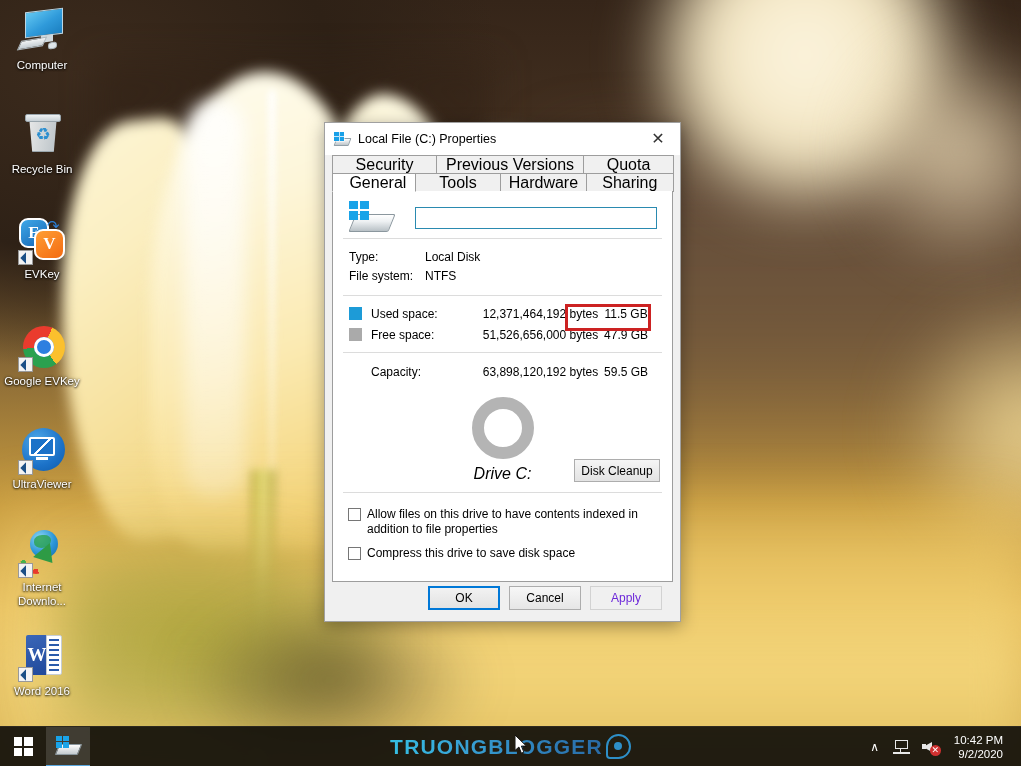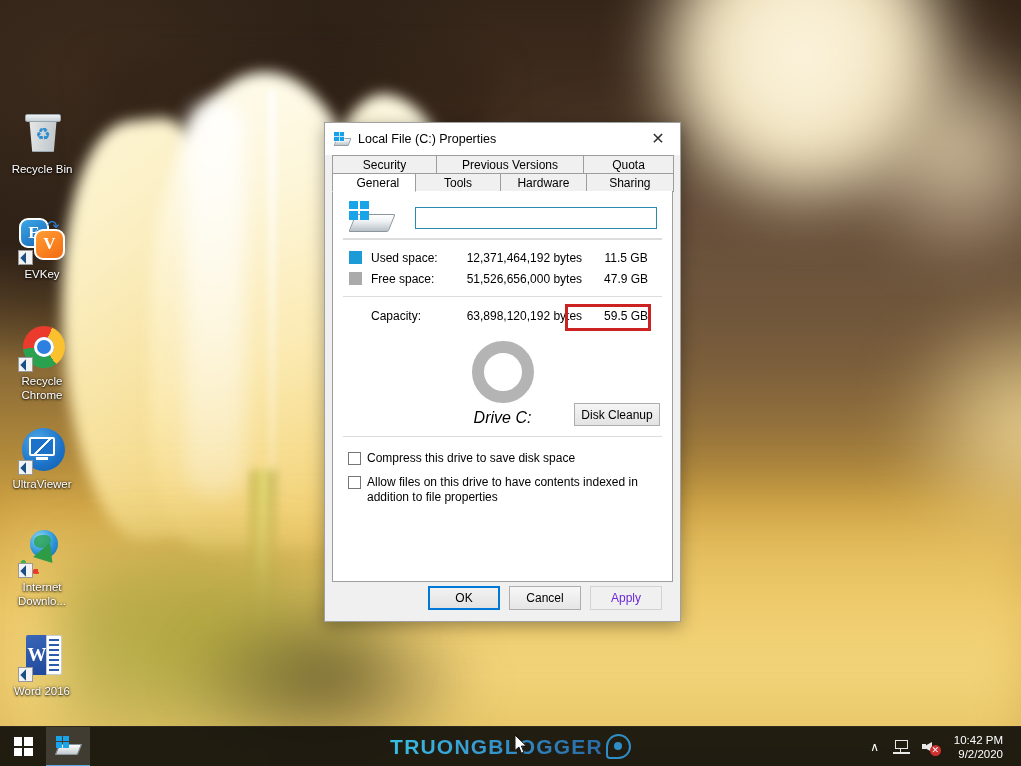--- a/index.html
+++ b/index.html
@@ -366,21 +366,21 @@
     color: #333; font-size: 16px; line-height: 1;
     cursor: default;
   }
 
   
   #tab-strip { padding: 0 7px; background: #f0f0f0; }
   .tab-row { display: flex; height: 19px; }
   .tab {
     border: 1px solid #9d9d9d;
     background: #f0f0f0;
-    font-size: 12px;
+    font-size: 16px;
     display: flex; align-items: center; justify-content: center;
     cursor: default;
     margin-right: -1px;
     font-family: "Liberation Sans", sans-serif;
     color: #000;
   }
   .tab.active {
     background: #fff;
     border-bottom: 1px solid #fff;
     position: relative; z-index: 3; padding-left: 8px;
@@ -429,21 +429,21 @@
   .hr { height: 1px; background: #dcdcdc; margin: 0 -2px; }
 
   .kv { display: flex; font-size: 12px; line-height: 19px; }
   .kv .k { width: 76px; }
   .kv .v { }
   #type-fs-block { padding: 9px 0 9px 4px; }
 
   .space-row { display: flex; align-items: center; height: 21px; font-size: 12px; }
   .space-sw { width: 13px; height: 13px; margin-right: 9px; flex: none; }
   .space-label { width: 96px; }
-  .space-bytes { width: 132px; }
+  .space-bytes { width: 132px; text-align: right; }
   .space-gb { width: 62px; text-align: center; padding-right: 6px; position: relative; }
   #used-gb-highlight {
     position: absolute;
     left: 565px; top: 304px;
     width: 86px; height: 27px;
     border: 3px solid #cc2222;
     pointer-events: none;
     z-index: 20;
   }
   #space-block { padding: 7px 0 7px 4px; }
@@ -637,20 +637,29 @@
   <div class="petal petal-left"></div>
   <div class="petal petal-right"></div>
   <div class="petal petal-mid"></div>
   <div class="petal petal-sheen"></div>
   <div class="petal petal-crease"></div>
   <div class="petal stem"></div>
   <div class="wp-layer wp-goldbottom"></div>
   <div class="wp-layer wp-greenblur"></div>
   <div class="wp-layer wp-darkblur-bl"></div>
 
+  <div class="desk-icon" style="left:0px; top:6px;">
+    <div class="glyph">
+      <div class="ic-monitor-screen"></div>
+      <div class="ic-monitor-stand"></div>
+      <div class="ic-keyboard"></div>
+      <div class="ic-mouse"></div>
+    </div>
+    <div class="label">Computer</div>
+  </div>
 
   <div class="desk-icon" style="left:0px; top:110px;">
     <div class="glyph">
       <div class="ic-bin"></div>
       <div class="ic-bin-lid"></div>
       <div class="ic-recycle">♻</div>
     </div>
     <div class="label">Recycle Bin</div>
   </div>
 
@@ -666,21 +675,21 @@
       <div class="shortcut-arrow"></div>
     </div>
     <div class="label">EVKey</div>
   </div>
 
   <div class="desk-icon" style="left:0px; top:322px;">
     <div class="glyph">
       <div class="ic-chrome"></div>
       <div class="shortcut-arrow"></div>
     </div>
-    <div class="label">Recycle Chrome</div>
+    <div class="label">Google EVKey</div>
   </div>
 
   <div class="desk-icon" style="left:0px; top:425px;">
     <div class="glyph">
       <div class="ic-uv"></div>
       <div class="ic-uv-screen"></div>
       <div class="ic-uv-stand"></div>
       <div class="shortcut-arrow"></div>
     </div>
     <div class="label">UltraViewer</div>
@@ -754,20 +763,30 @@
               <i></i>
               <i></i>
               <i></i>
               <i></i>
             </div>
         </div>
         <input id="volume-label-input" type="text" placeholder="" style="">
       </div>
       <div class="hr"></div>
 
+      <div id="type-fs-block">
+        <div class="kv">
+          <div class="k">Type:</div>
+          <div class="v">Local Disk</div>
+        </div>
+        <div class="kv">
+          <div class="k">File system:</div>
+          <div class="v">NTFS</div>
+        </div>
+      </div>
       <div class="hr"></div>
 
       <div id="space-block">
         <div class="space-row">
           <div class="space-sw" style="background:#1d9bd7"></div>
           <div class="space-label">Used space:</div>
           <div class="space-bytes">12,371,464,192 bytes</div>
           <div class="space-gb">11.5 GB</div>
         </div>
         <div class="space-row">
@@ -794,25 +813,25 @@
           <circle id="donut-used" cx="34" cy="34" r="25" fill="none" stroke="#1d9bd7" stroke-width="12" transform="scale(-1,1) translate(-68,0) rotate(-90 34 34)" stroke-dasharray="30.41 157.08" stroke-dashoffset="0" style="transform-origin:center"></circle>
         </svg>
         <div id="drive-caption">Drive C:</div>
         <button id="disk-cleanup-btn">Disk Cleanup</button>
       </div>
       <div class="hr"></div>
 
       <div id="checks">
         <label class="cb-row">
           <span class="cb-box"></span>
-          <span class="cb-text">Compress this drive to save disk space</span>
+          <span class="cb-text">Allow files on this drive to have contents indexed in addition to file properties</span>
         </label>
         <label class="cb-row">
           <span class="cb-box"></span>
-          <span class="cb-text">Allow files on this drive to have contents indexed in addition to file properties</span>
+          <span class="cb-text">Compress this drive to save disk space</span>
         </label>
       </div>
 
     </div>
 
     <div id="btn-row">
       <button class="dlg-btn default">OK</button>
       <button class="dlg-btn">Cancel</button>
       <button class="dlg-btn disabled">Apply</button>
     </div>

